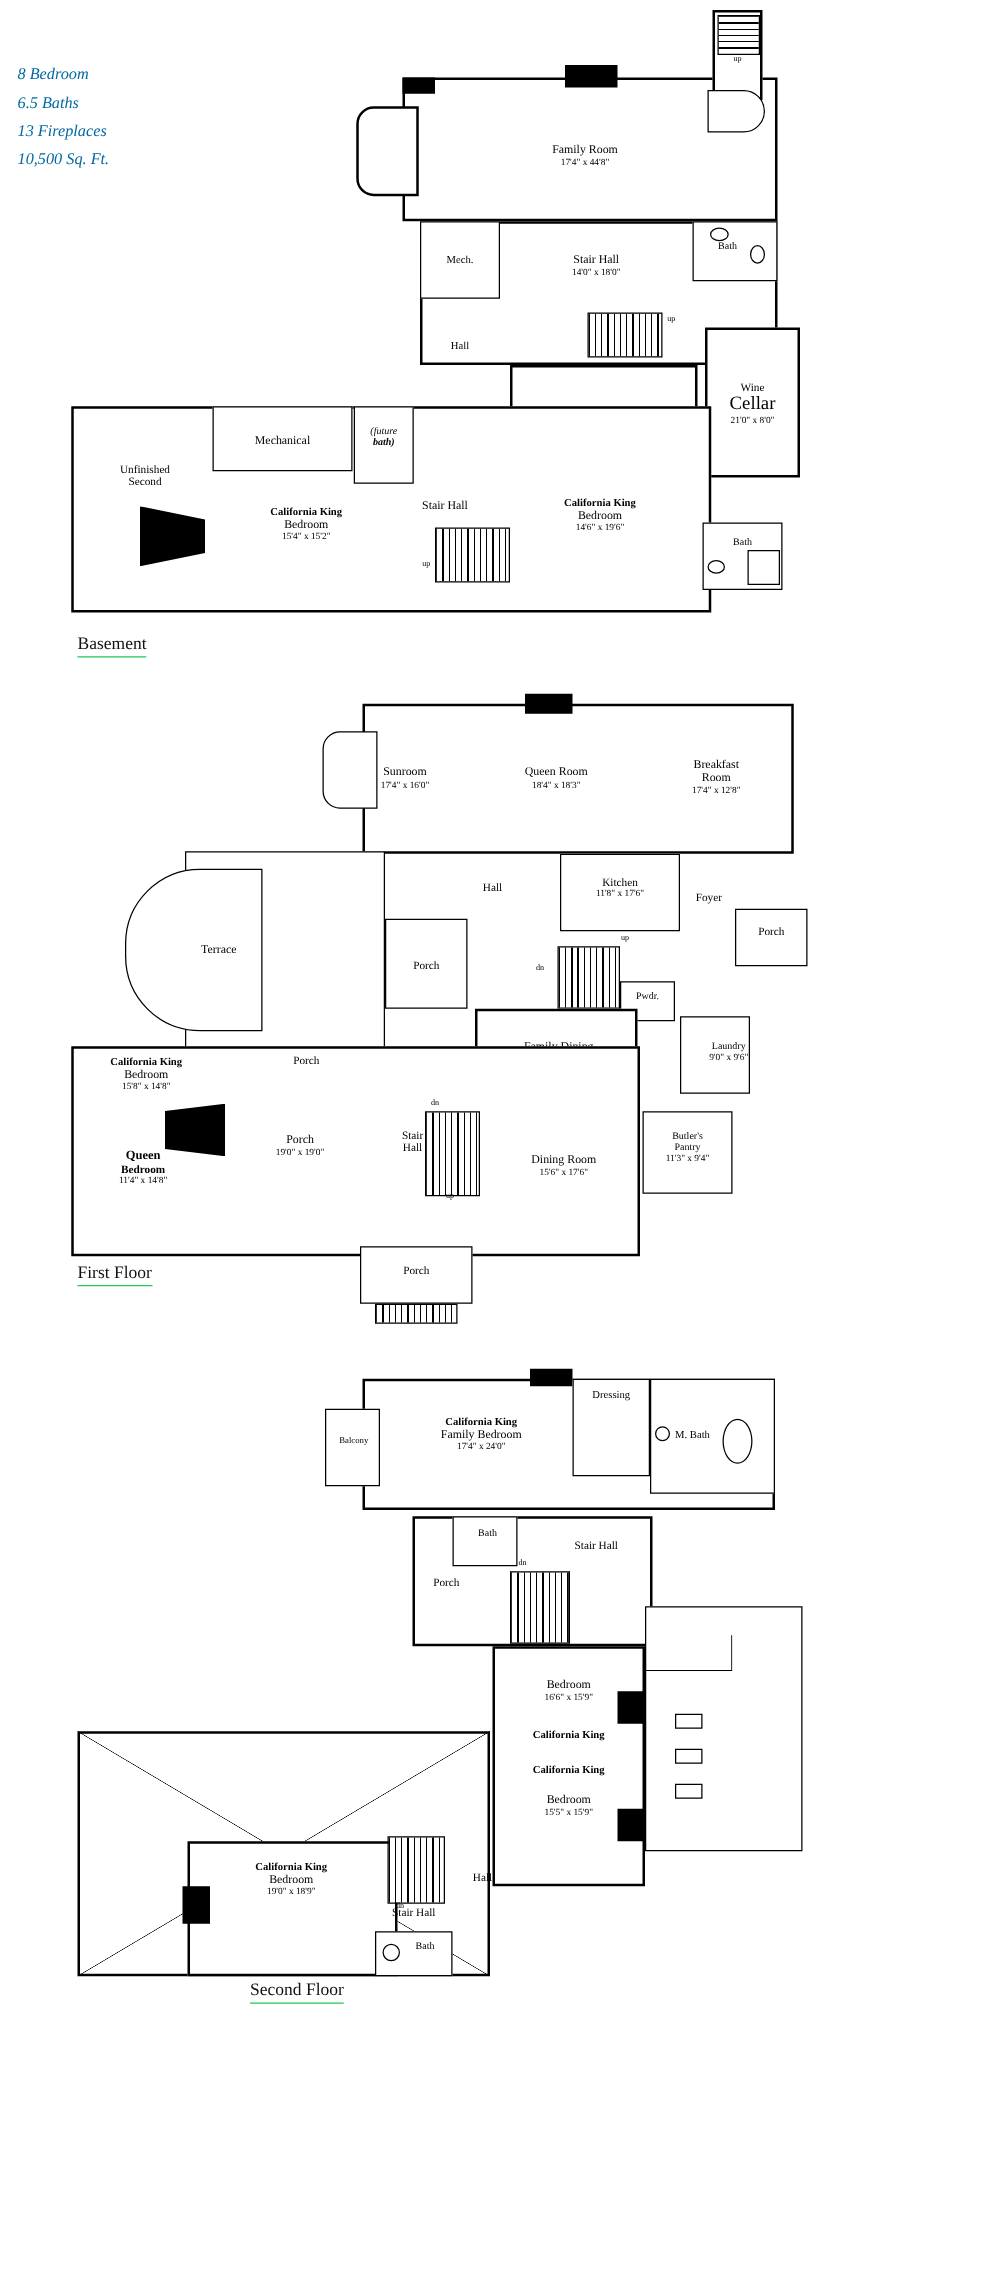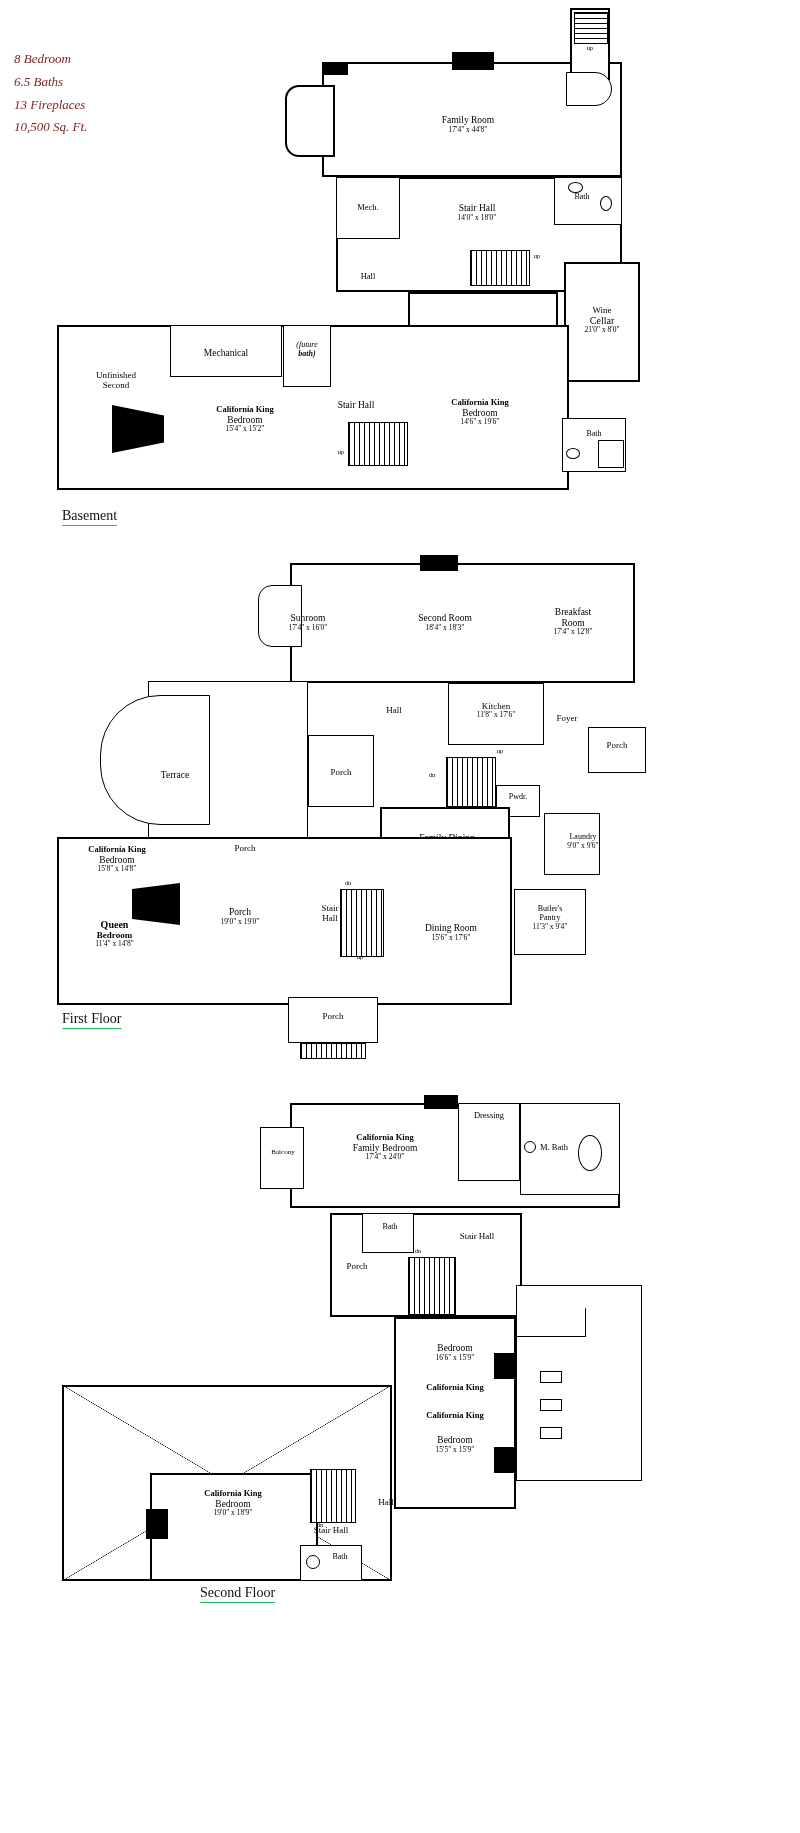--- a/index.html
+++ b/index.html
@@ -17,21 +17,21 @@
   .room.thin{border-width:1px;}
   .fill{position:absolute;background:#000;}
   .circ{position:absolute;border:1px solid #000;border-radius:50%;background:#fff;}
   .stair{position:absolute;border:1px solid #000;background:
      repeating-linear-gradient(to bottom,#000 0 1px,#fff 1px 5px);}
   .stairH{position:absolute;border:1px solid #000;background:
      repeating-linear-gradient(to right,#000 0 1px,#fff 1px 5px);}
 
   
   #stats{position:absolute;left:14px;top:48px;font-family:"Liberation Serif",serif;
-         font-style:italic;font-size:13px;line-height:1.75;color:#7f1d1d;}
+         font-style:italic;font-size:13px;line-height:1.75;color:#0369a1;}
 
   
   .caption{position:absolute;font-size:14px;font-family:"Liberation Serif",serif;
            border-bottom:1px solid #22c55e;padding-bottom:1px;}
 
   
   .plan{position:absolute;}
 </style>
 </head>
 <body>
@@ -83,21 +83,21 @@
     <div class="lbl" style="left:562px;top:193px;width:40px;">
       <span class="n" style="font-size:8px;">Bath</span>
     </div>
 
     <div class="stairH" style="left:470px;top:250px;width:58px;height:34px;"></div>
     <div class="lbl tiny" style="left:528px;top:252px;width:18px;">up</div>
 
     <div class="room" style="left:564px;top:262px;width:76px;height:120px;"></div>
     <div class="lbl" style="left:568px;top:305px;width:68px;">
       <span class="n" style="font-size:9px;">Wine</span>
-      <span class="n" style="font-size:10px;">Cellar</span>
+      <span class="n" style="font-size:15px;">Cellar</span>
       <span class="d">21'0" x 8'0"</span>
     </div>
 
     <div class="room" style="left:408px;top:292px;width:150px;height:98px;"></div>
     <div class="lbl" style="left:418px;top:327px;width:130px;">
       <span class="n">Den</span>
       <span class="d">15'0" x 19'6"</span>
     </div>
 
     <div class="room" style="left:57px;top:325px;width:512px;height:165px;"></div>
@@ -146,26 +146,26 @@
 
     <div class="caption" style="left:62px;top:508px;">Basement</div>
   </div>
 
   <div class="plan" style="left:0;top:545px;width:800px;height:520px;">
 
     <div class="room" style="left:290px;top:18px;width:345px;height:120px;"></div>
     <div class="fill" style="left:420px;top:10px;width:38px;height:16px;"></div>
     <div class="room thin" style="left:258px;top:40px;width:44px;height:62px;border-radius:14px 0 0 14px;"></div>
 
-    <div class="lbl" style="left:262px;top:68px;width:92px;">
+    <div class="lbl" style="left:278px;top:68px;width:92px;">
       <span class="n">Sunroom</span>
       <span class="d">17'4" x 16'0"</span>
     </div>
     <div class="lbl" style="left:390px;top:68px;width:110px;">
-      <span class="n">Second Room</span>
+      <span class="n">Queen Room</span>
       <span class="d">18'4" x 18'3"</span>
     </div>
     <div class="lbl" style="left:528px;top:62px;width:90px;">
       <span class="n" style="font-size:9.5px;">Breakfast</span>
       <span class="n" style="font-size:9.5px;">Room</span>
       <span class="d">17'4" x 12'8"</span>
     </div>
 
     <div class="room thin" style="left:448px;top:138px;width:96px;height:62px;"></div>
     <div class="lbl" style="left:452px;top:156px;width:88px;">
@@ -177,21 +177,21 @@
       <span class="n" style="font-size:9px;">Foyer</span>
     </div>
 
     <div class="room thin" style="left:588px;top:182px;width:58px;height:46px;"></div>
     <div class="lbl" style="left:592px;top:195px;width:50px;">
       <span class="n" style="font-size:9px;">Porch</span>
     </div>
 
     <div class="room thin" style="left:148px;top:136px;width:160px;height:165px;"></div>
     <div class="room thin" style="left:100px;top:150px;width:110px;height:130px;border-radius:60px 0 0 60px;"></div>
-    <div class="lbl" style="left:140px;top:210px;width:70px;margin-top:15px;">
+    <div class="lbl" style="left:140px;top:210px;width:70px;">
       <span class="n">Terrace</span>
     </div>
 
     <div class="lbl" style="left:372px;top:160px;width:44px;">
       <span class="n" style="font-size:9px;">Hall</span>
     </div>
     <div class="room thin" style="left:308px;top:190px;width:66px;height:72px;"></div>
     <div class="lbl" style="left:312px;top:222px;width:58px;">
       <span class="n" style="font-size:9px;">Porch</span>
     </div>

